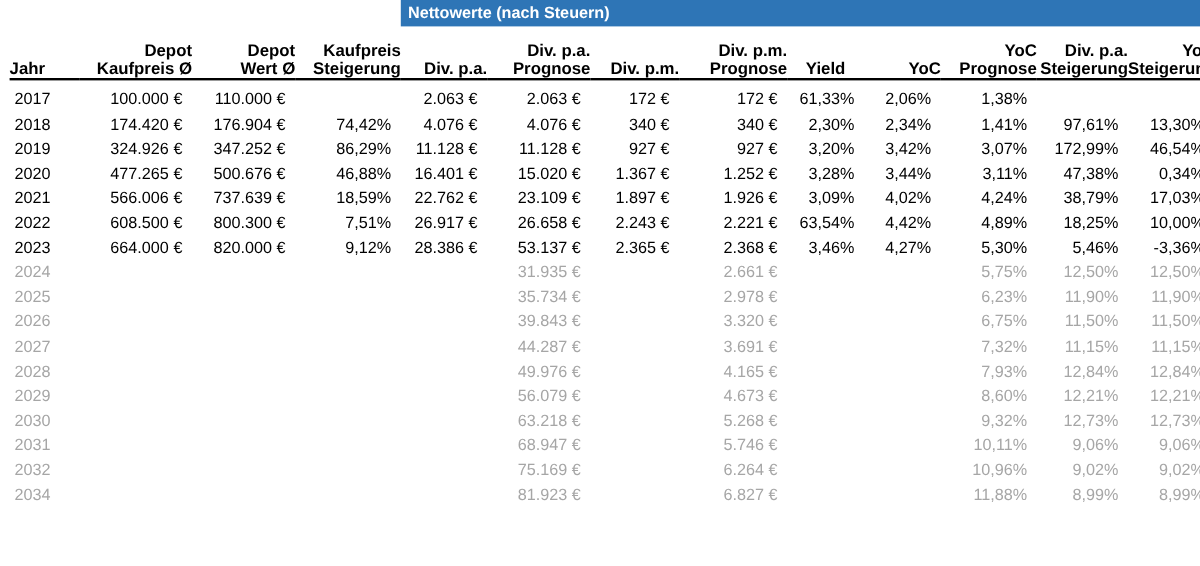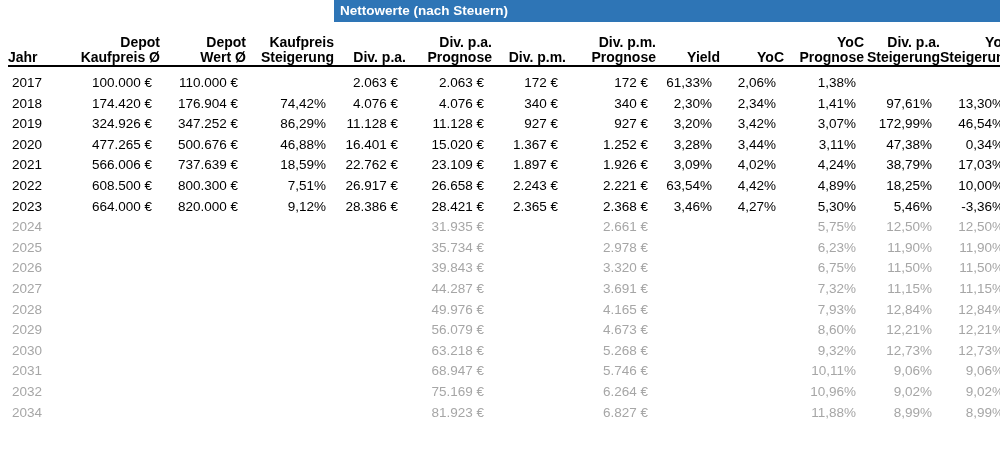--- a/index.html
+++ b/index.html
@@ -139,21 +139,21 @@
         <span class="l2">Prognose</span>
       </td>
       <td class="hdr" style="text-align:right">
         <span>Div. p.m.</span>
         <span class="l2"></span>
       </td>
       <td class="hdr" style="text-align:right">
         <span>Div. p.m.</span>
         <span class="l2">Prognose</span>
       </td>
-      <td class="hdr" style="text-align:right">
+      <td class="hdr" style="text-align:center">
         <span>Yield</span>
         <span class="l2"></span>
       </td>
       <td class="hdr" style="text-align:right">
         <span>YoC</span>
         <span class="l2"></span>
       </td>
       <td class="hdr" style="text-align:right">
         <span>YoC</span>
         <span class="l2">Prognose</span>
@@ -263,21 +263,21 @@
           <td class="num">4,89%</td>
           <td class="num">18,25%</td>
           <td class="num">10,00%</td>
         </tr>
         <tr class="data-row">
           <td class="yr">2023</td>
           <td class="num">664.000 €</td>
           <td class="num">820.000 €</td>
           <td class="num">9,12%</td>
           <td class="num">28.386 €</td>
-          <td class="num">28.421 €</td>
+          <td class="num">53.137 €</td>
           <td class="num">2.365 €</td>
           <td class="num">2.368 €</td>
           <td class="num">3,46%</td>
           <td class="num">4,27%</td>
           <td class="num">5,30%</td>
           <td class="num">5,46%</td>
           <td class="num">-3,36%</td>
         </tr>
         <tr class="data-row future">
           <td class="yr">2024</td>

